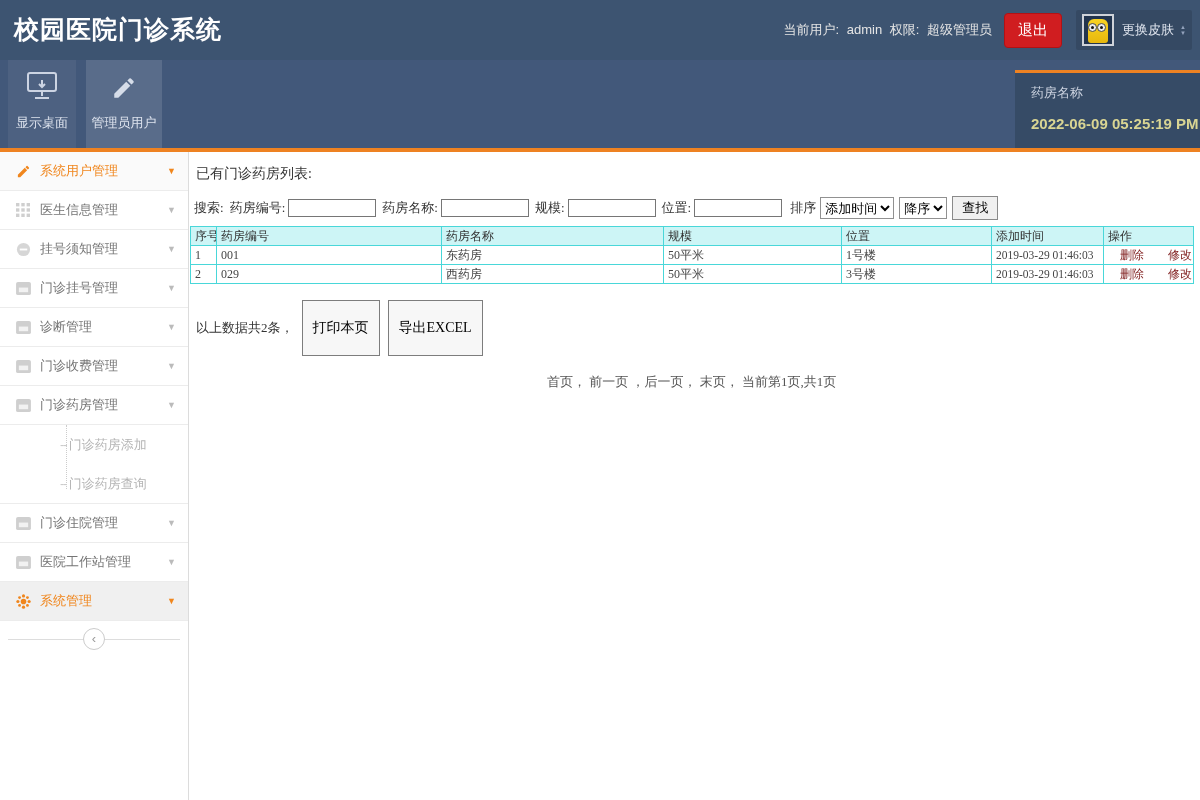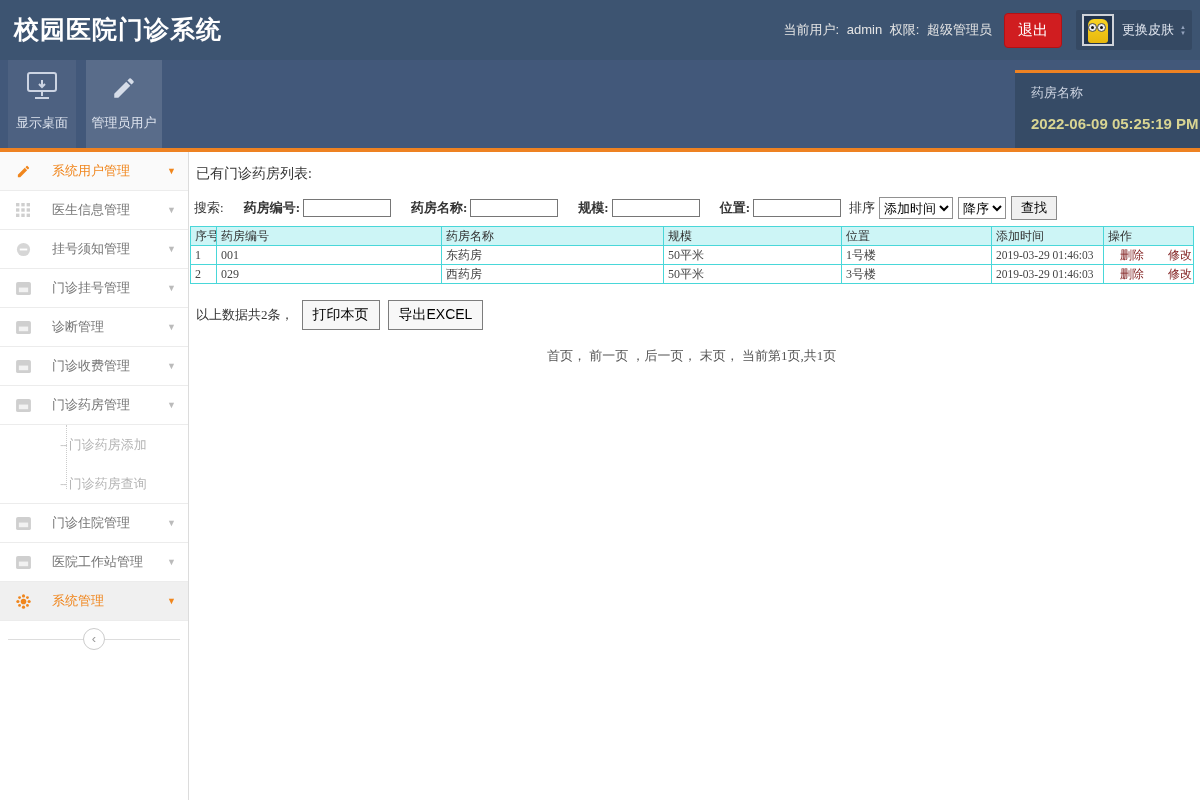--- a/index.html
+++ b/index.html
@@ -39,56 +39,56 @@
     border-top:3px solid #ee8222;padding:11px 0 0 16px;}
   .time-label{font-size:13px;color:#ccd3e0;}
   .time-value{margin-top:13px;font-size:15px;font-weight:bold;color:#d9d593;}
 
   
   .sidebar{position:absolute;top:152px;left:0;width:189px;height:648px;background:#fff;
     border-right:1px solid #dcdcdc;}
   .menu-item{height:39px;border-bottom:1px solid #ececec;display:flex;align-items:center;
     padding:0 12px 0 14px;cursor:pointer;background:#fff;}
   .menu-item .micon{width:18px;display:flex;justify-content:center;}
-  .menu-item .mlabel{font-size:13px;color:#757575;margin-left:20px;}
+  .menu-item .mlabel{font-size:13px;color:#757575;margin-left:8px;}
   .menu-item .marrow{margin-left:auto;font-size:9px;color:#bbbbbb;}
   .menu-item.active .mlabel,.menu-item.active .marrow{color:#f0861d;}
   .menu-item.first{background:#fafafa;}
   .menu-item.last{background:#f0f0f0;}
   .submenu{position:relative;border-bottom:1px solid #ececec;}
   .submenu::before{content:"";position:absolute;left:66px;top:0;bottom:14px;border-left:1px dotted #cccccc;}
   .submenu-item{height:39px;display:flex;align-items:center;padding-left:60px;font-size:13px;
     color:#b5b5b5;cursor:pointer;}
   .submenu-item::before{content:"--";color:#c9c9c9;margin-right:2px;letter-spacing:-1px;}
   .collapse-bar{position:relative;margin:18px 8px 0 8px;border-top:1px solid #dddddd;}
   .collapse-circle{position:absolute;left:50%;top:-12px;transform:translateX(-50%);width:22px;height:22px;
     border-radius:50%;border:1px solid #cccccc;background:#fff;color:#999;font-size:13px;line-height:20px;
     text-align:center;cursor:pointer;}
 
   
   .main{position:absolute;top:152px;left:190px;width:1010px;height:723px;background:#fff;
     font-family:"Liberation Serif","DejaVu Serif",serif;color:#333;}
   .list-title{margin:13px 0 0 6px;font-size:14px;}
   .search-row{display:flex;align-items:center;margin:13px 0 0 4px;font-size:13px;white-space:nowrap;}
-  .search-row label{margin-left:20px;font-weight:bold;}
+  .search-row label{margin-left:6px;}
   .search-row input[type=text]{width:88px;height:18px;border:1px solid #767676;margin-left:3px;
     font-size:12px;padding:0 2px;}
   .search-row .sort-label{margin-left:8px;margin-right:4px;}
   .search-row select{height:22px;font-size:13px;margin-right:5px;border:1px solid #919191;background:#fff;}
   .find-btn{font-family:inherit;font-size:13px;padding:2px 9px;border:1px solid #8a8a8a;
     background:#f0f0f0;cursor:pointer;}
   table.pharmacy{margin-top:6px;border-collapse:collapse;table-layout:fixed;width:1003px;font-size:12px;}
   table.pharmacy th,table.pharmacy td{border:1px solid #49d7d9;height:19px;padding:0 4px;
     font-weight:normal;text-align:left;white-space:nowrap;overflow:hidden;color:#444;}
   table.pharmacy th{background:#cdf5f6;color:#333;}
   th.c,td.c{text-align:center;}
   td.time-cell{font-size:11.5px;}
   .action-link{color:#7f1d1d;margin:0 12px;cursor:pointer;}
   .summary-row{display:flex;align-items:center;margin:16px 0 0 6px;font-size:13px;}
-  .plain-btn{font-family:Liberation Sans, sans-serif;font-size:14px;margin-left:8px;padding:5px 10px;
+  .plain-btn{font-family:Liberation Serif, serif;font-size:14px;margin-left:8px;padding:18px 10px;
     border:1px solid #7d7d7d;background:#f7f7f7;cursor:pointer;}
   .pagination{margin-top:17px;width:1003px;text-align:center;font-size:13px;color:#555;}
 </style>
 </head>
 <body>
 
 <div class="header">
   <div class="app-title">校园医院门诊系统</div>
   <div class="header-right">
     <span class="user-info">

